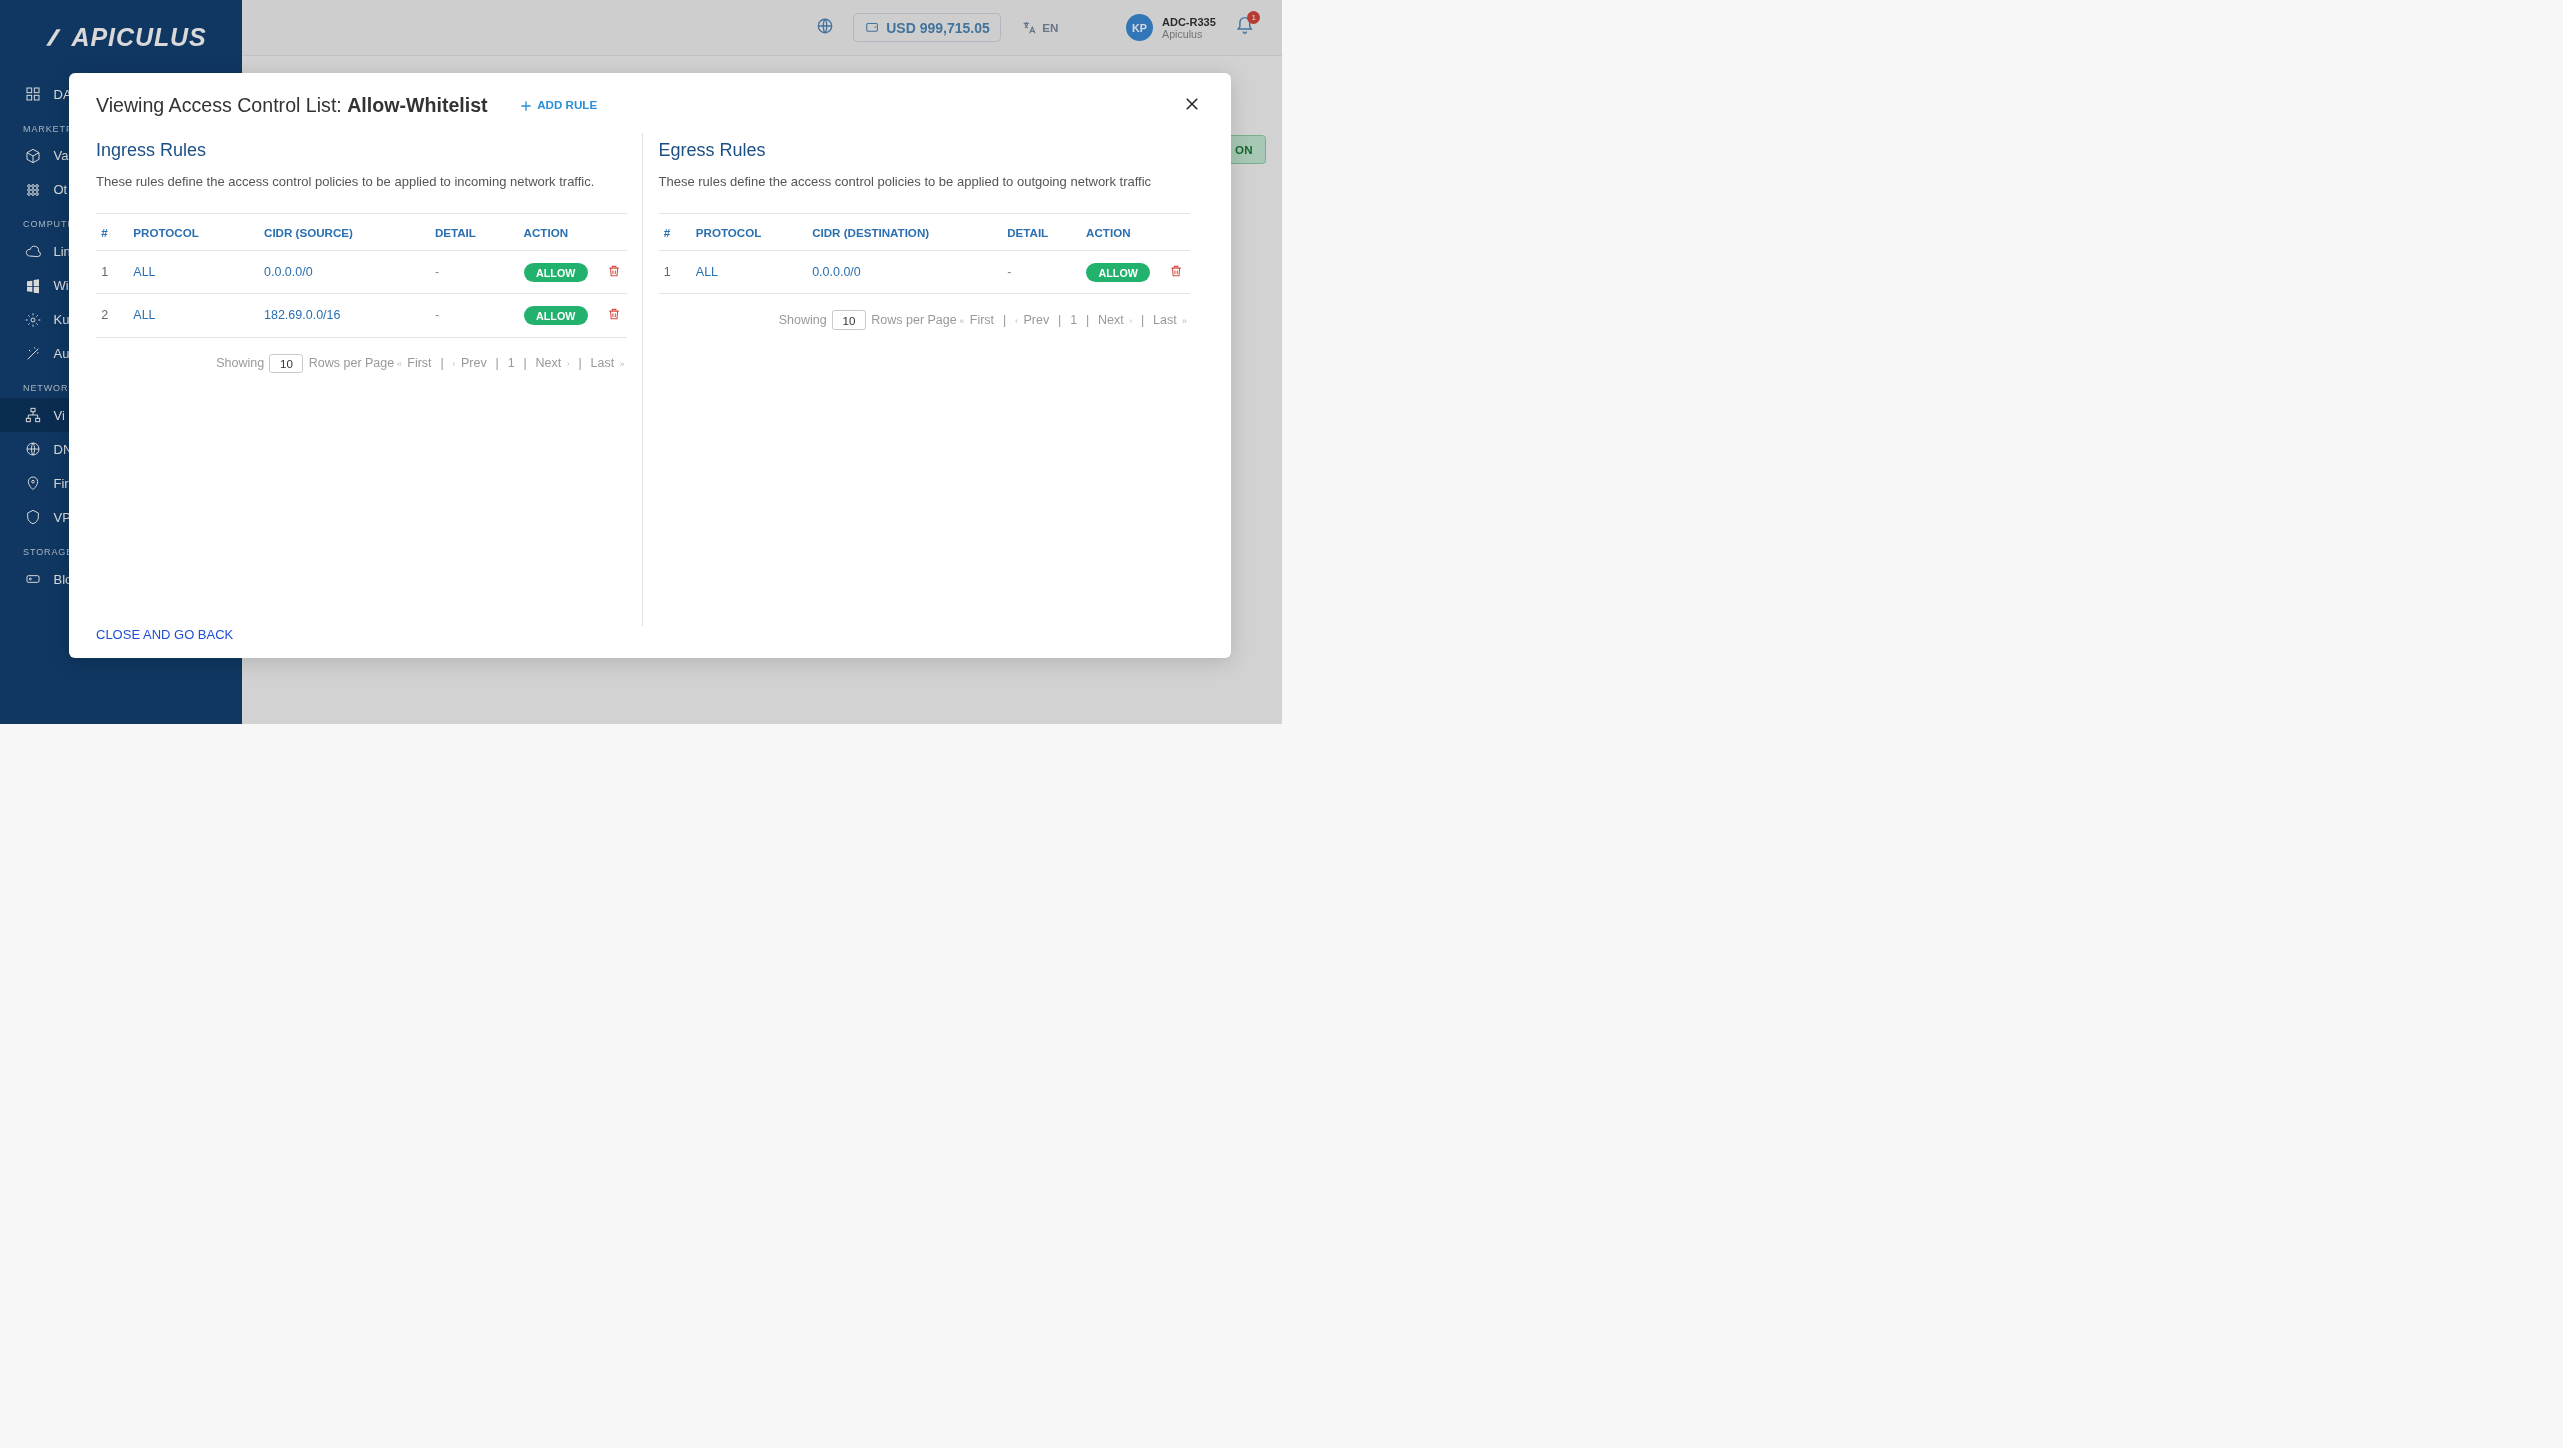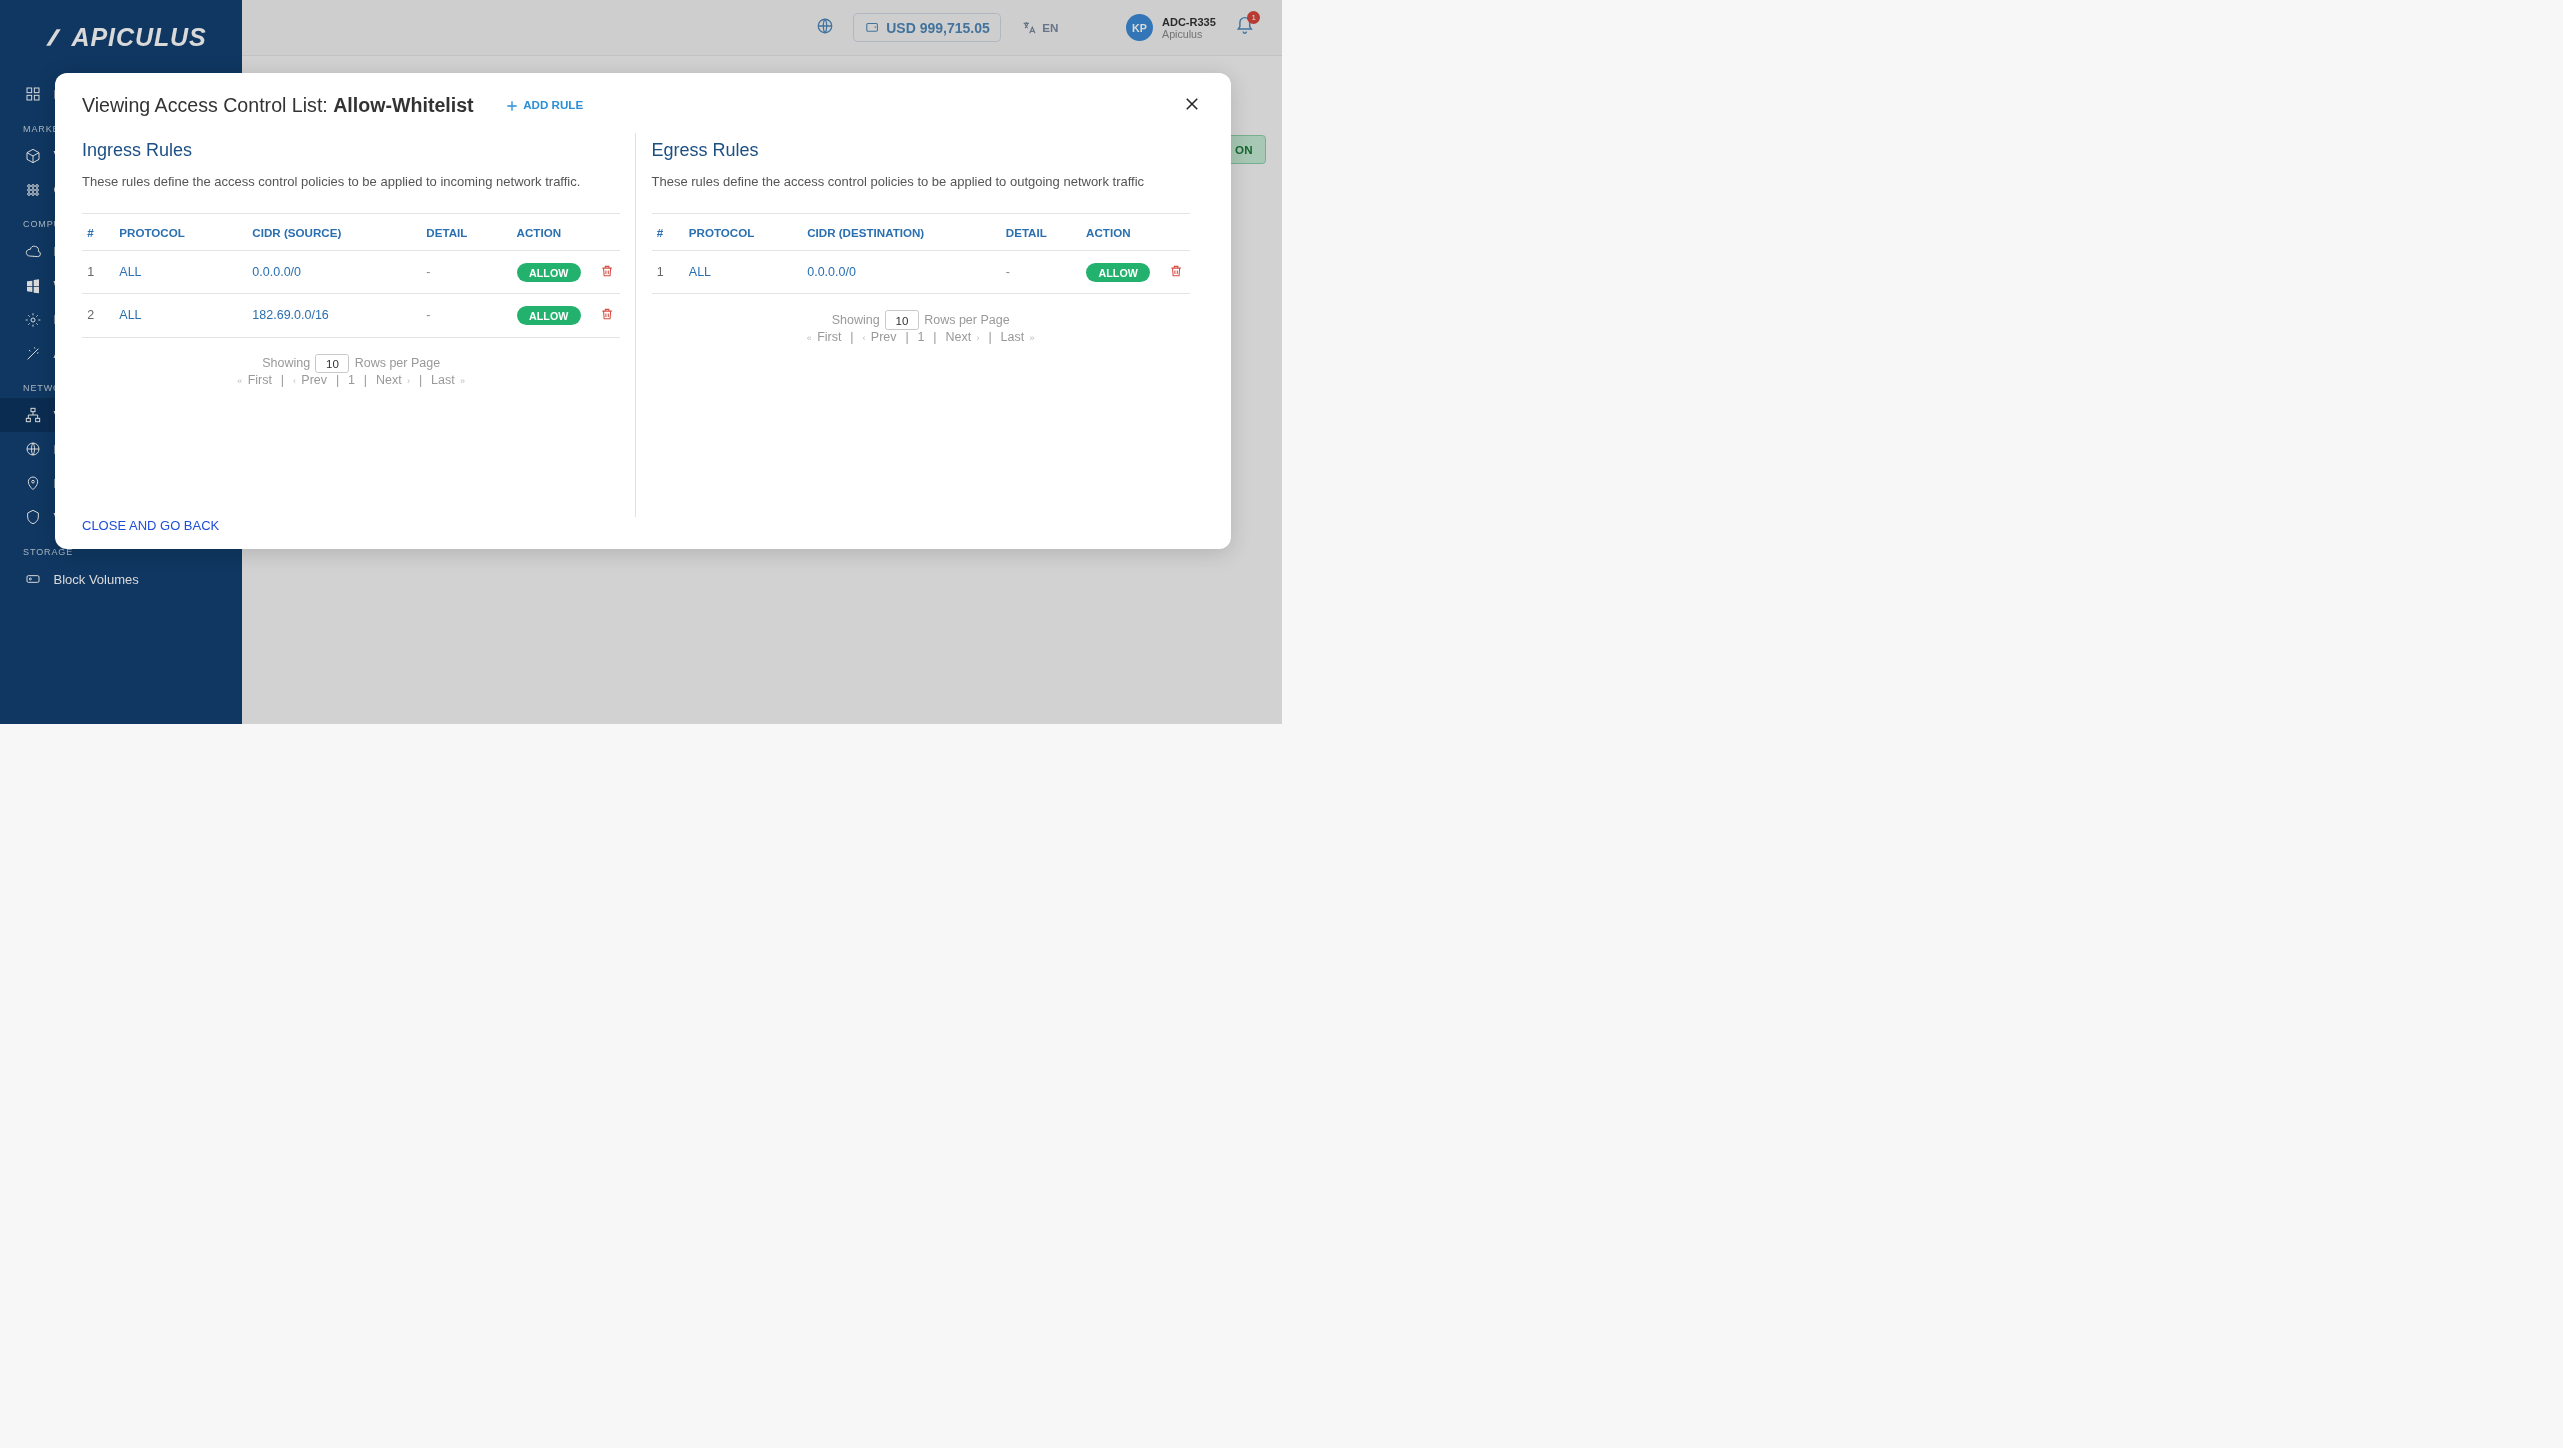--- a/index.html
+++ b/index.html
@@ -99,22 +99,22 @@
 
   
   .backdrop {
     position: absolute; inset:0;
     background: rgba(0,0,0,0.15);
   }
 
   
   .modal {
     position:absolute;
-    top:73px; left:55px; right:51px; height:476px;
-    background:#fff; border-radius:12px;
+    top:73px; left:69px; right:51px; height:585px;
+    background:#fff; border-radius:6px;
     box-shadow:0 3.6px 21.4px rgba(0,0,0,.15);
     display:flex; flex-direction:column;
   }
   .modal-header{
     display:flex; align-items:center; justify-content:space-between;
     padding:21.4px 30px 16px 27px;
   }
   .modal-title{font-size:19.6px; color:#333; font-weight:400;}
   .modal-title strong{font-weight:600;}
   .title-row{display:flex; align-items:center; gap:30px;}
@@ -143,22 +143,22 @@
   .badge-allow{
     background:#23b26d;color:#fff;border-radius:12.5px;
     padding:3.6px 12.5px;font-size:10.7px;font-weight:600;
   }
   td.act{width:82px;}
   td.del{width:27px;text-align:center;}
   .trash{color:#d64d43;cursor:pointer;}
   td.dash{color:#888;}
 
   .pager{
-    display:flex;justify-content:flex-start;align-items:center;
-    padding:16px 0 0 0;font-size:12.5px;color:#999;flex-direction:column;
+    display:flex;justify-content:flex-end;align-items:center;
+    padding:16px 0 0 0;font-size:12.5px;color:#999;
   }
   .pager .left{display:flex;align-items:center;gap:5.3px;}
   .pager input{
     width:34px;height:19.6px;border:0.9px solid #c9c9c9;border-radius:2.7px;
     text-align:center;font-size:11.6px;color:#333;
   }
   .pager .right span{margin:0 2.7px;}
   .pager .caret{font-size:9px;color:#bbb;margin-right:1.8px;}
 
   .modal-footer{

